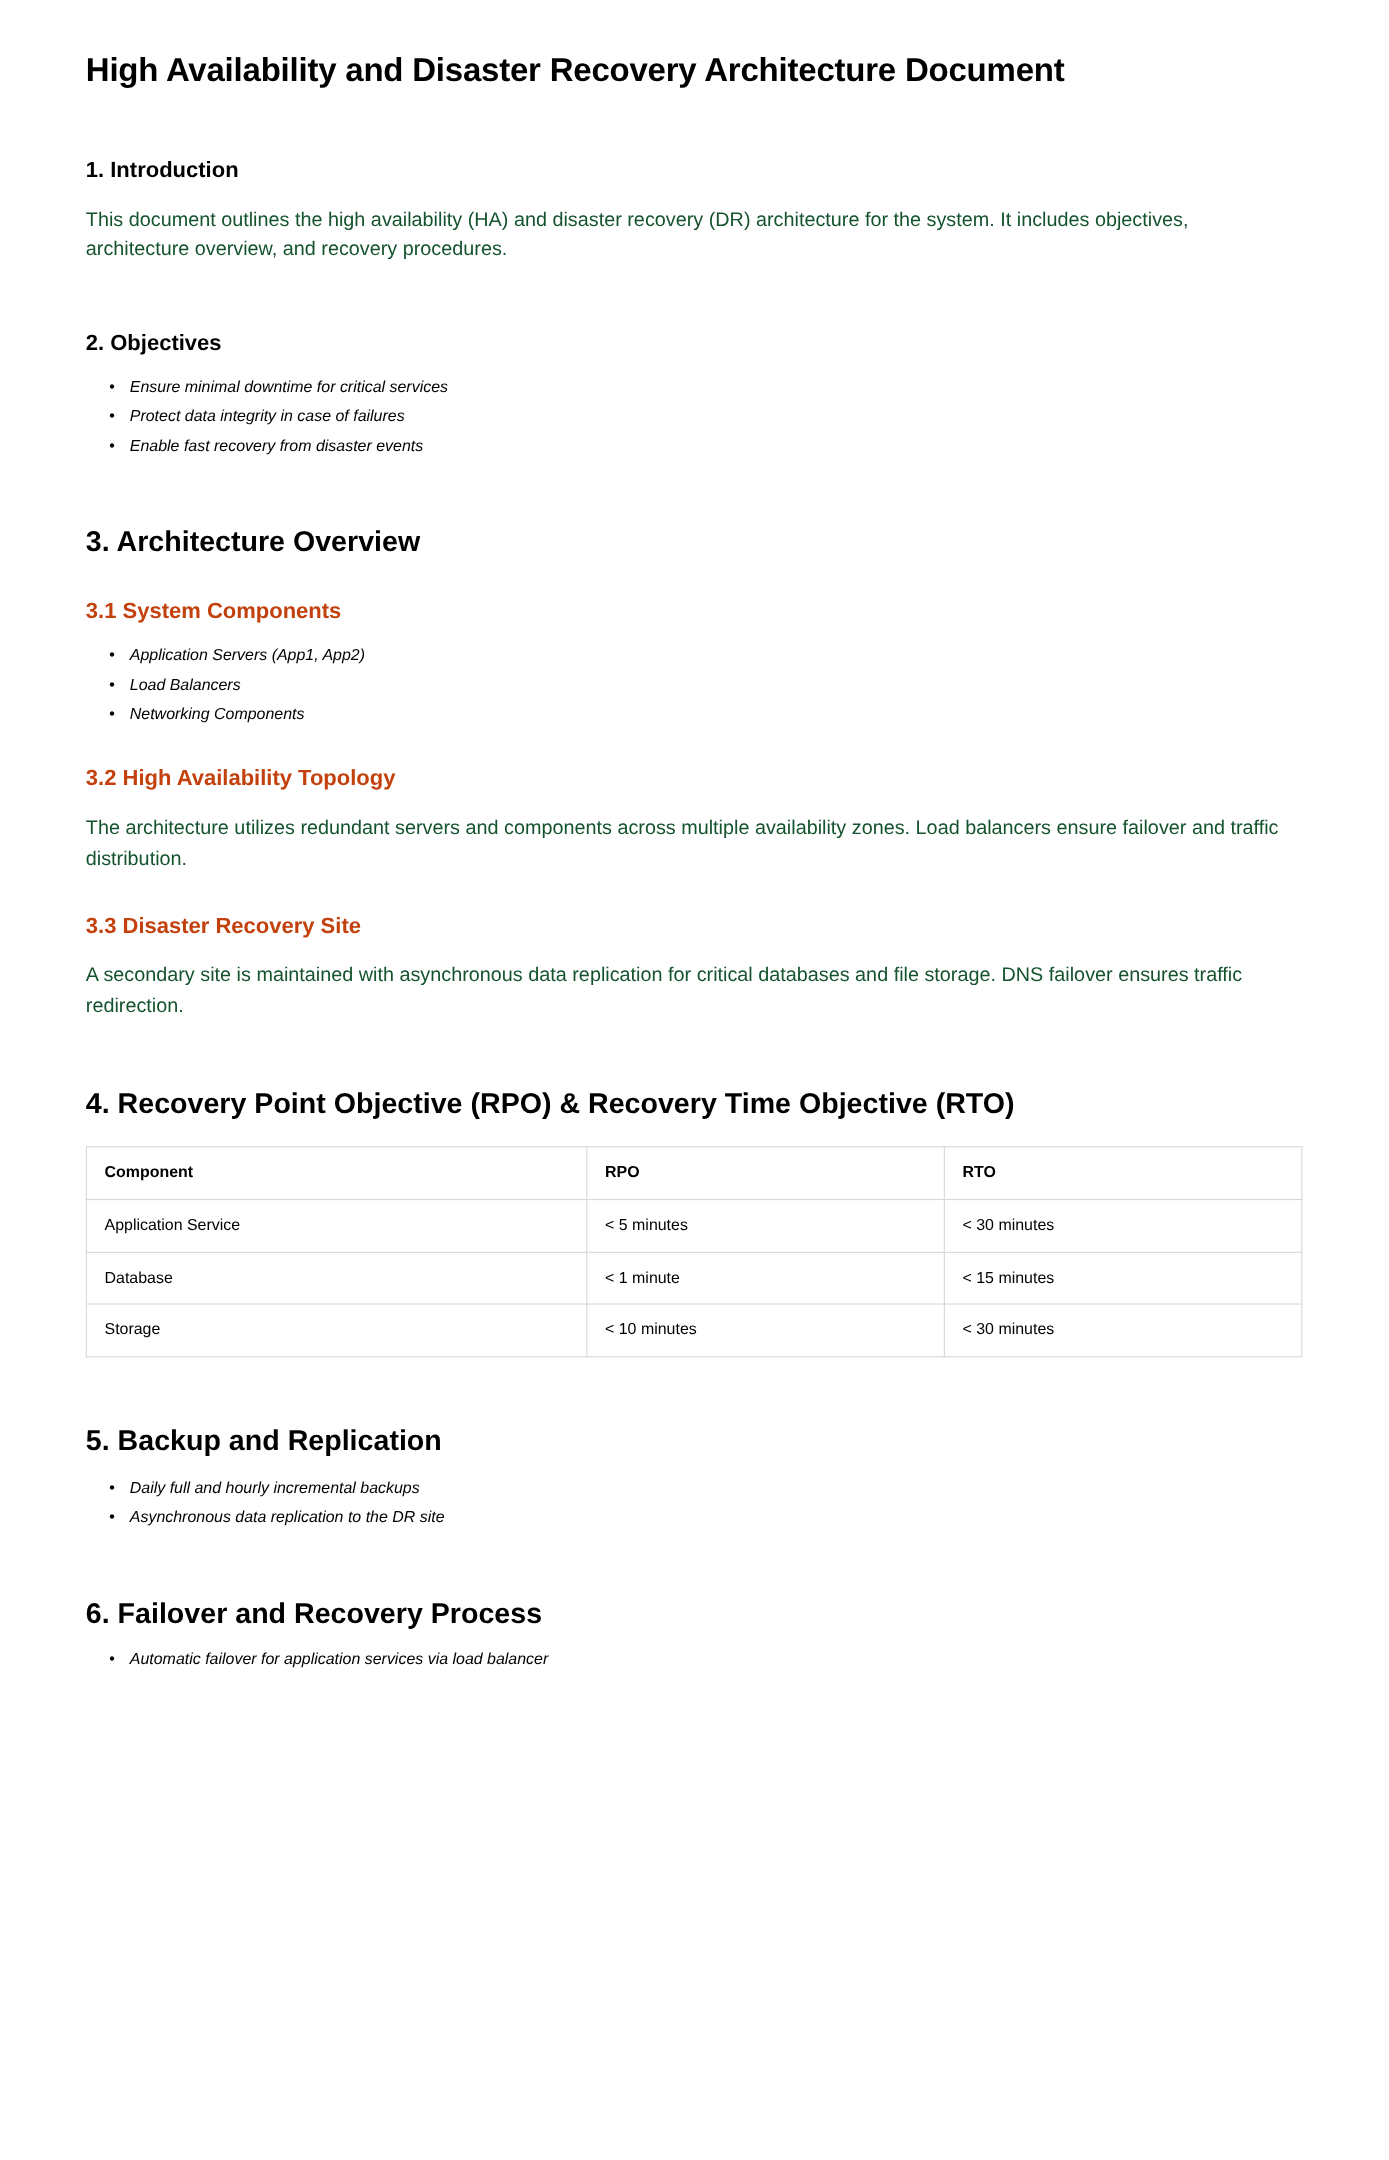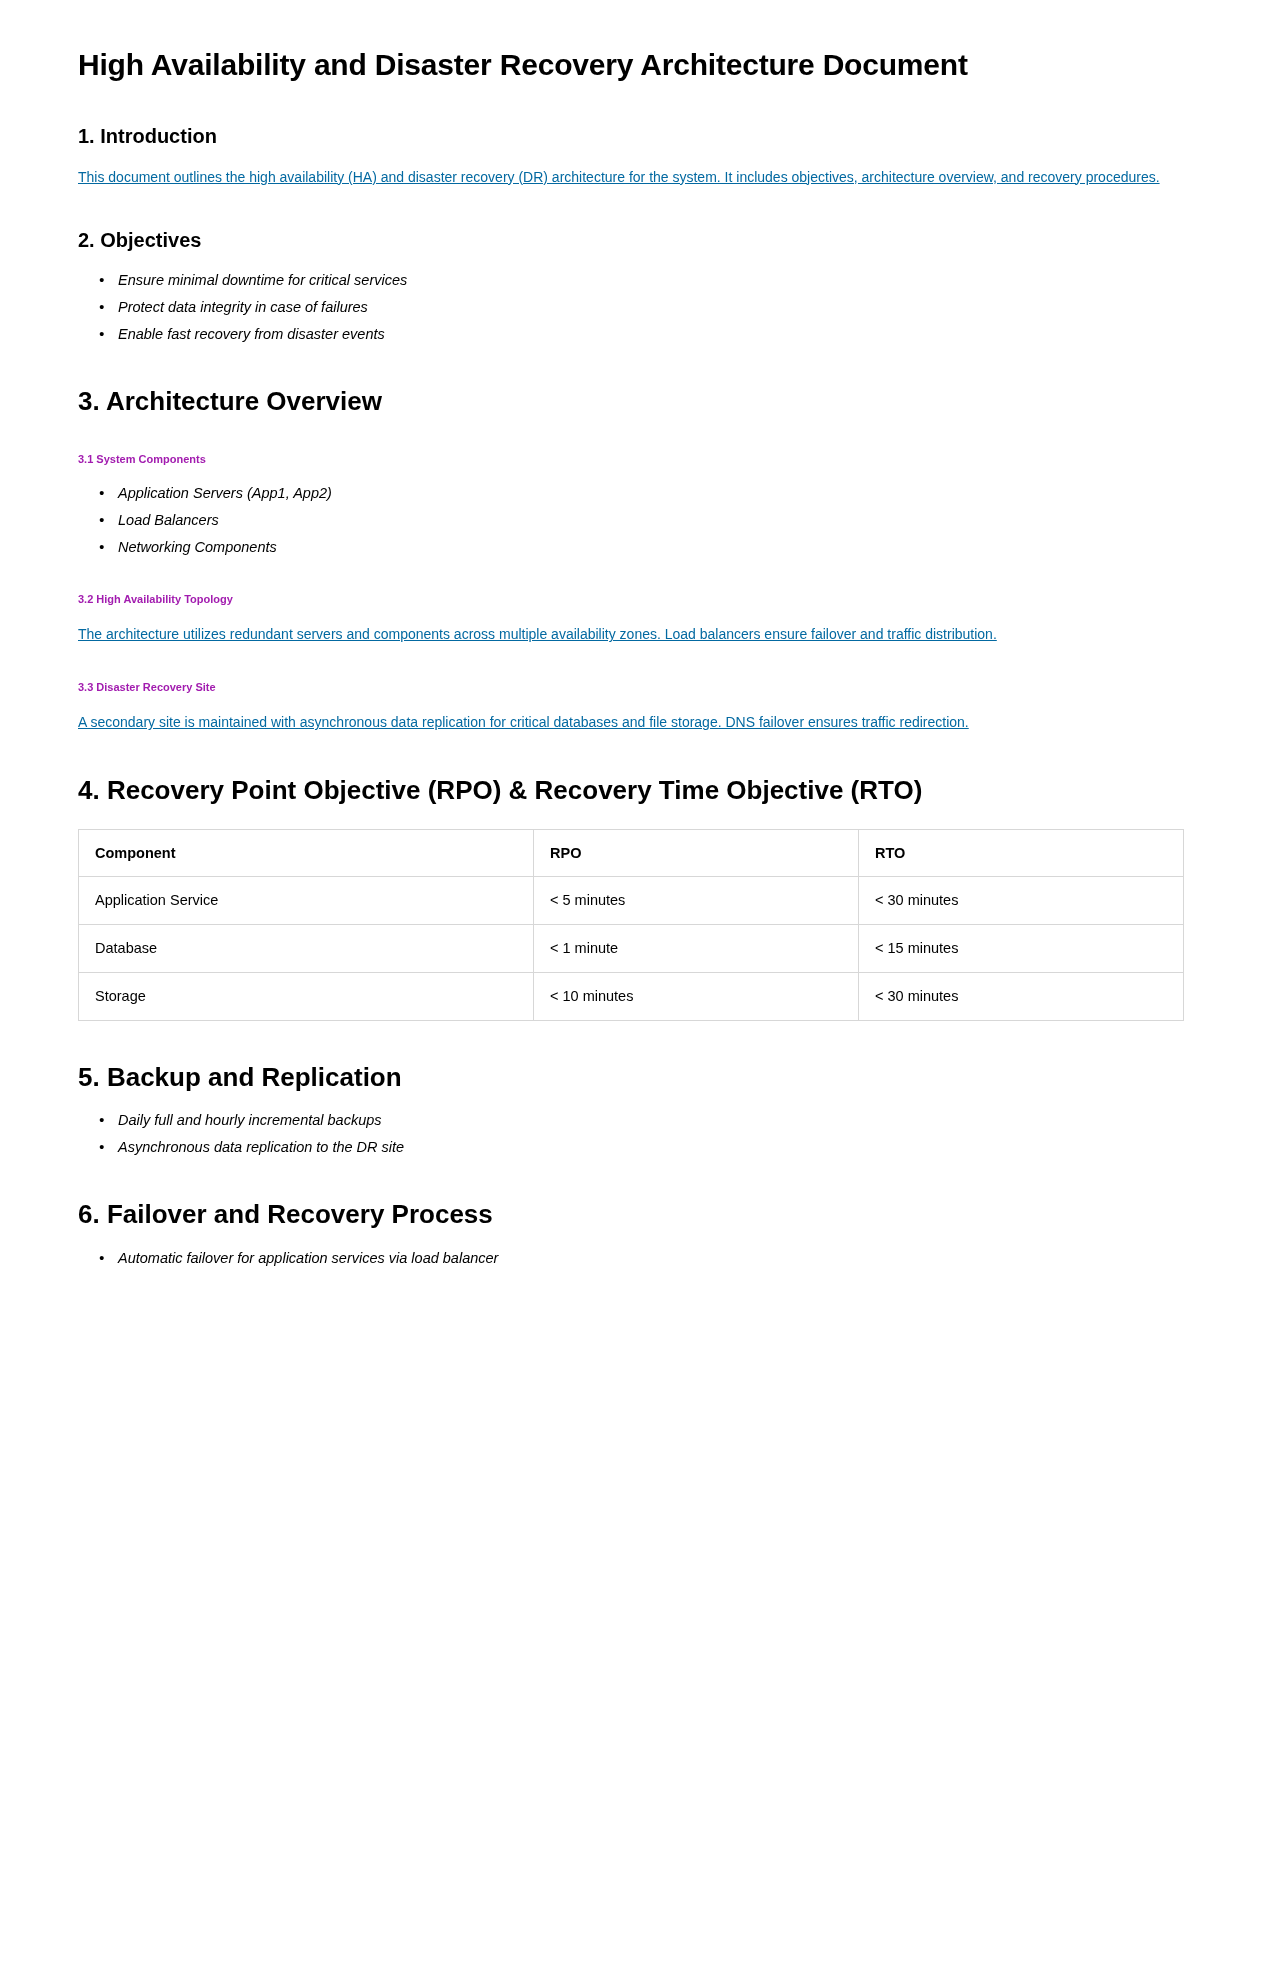--- a/index.html
+++ b/index.html
@@ -26,40 +26,39 @@
     font-weight: bold;
     line-height: 1.25;
     letter-spacing: -0.2px;
     margin: 0 0 0 0;
     color: #000;
   }
   h2.section-heading {
     font-size: 20px;
     font-weight: bold;
     line-height: 1.25;
-    margin: 40px 0 0 0;
+    margin: 59px 0 0 0;
     color: #000;
   }
   h2.section-heading.big {
     font-size: 26px;
   }
   h3.subsection-heading {
-    font-size: 11px;
+    font-size: 20px;
     font-weight: bold;
     line-height: 1.3;
     margin: 34px 0 0 0;
-    color: #a21caf;
+    color: #c2410c;
   }
   p.body-text {
-    font-size: 14px;
+    font-size: 18px;
     line-height: 1.55;
     margin: 18px 0 0 0;
-    color: #0369a1;
+    color: #14532d;
     max-width: 1090px;
-    text-decoration: underline;
   }
   ul.bullet-list {
     margin: 17px 0 0 0;
     padding-left: 40px;
     list-style: none;
     font-style: italic;
   }
   ul.bullet-list li {
     font-size: 14.5px;
     line-height: 1.45;

